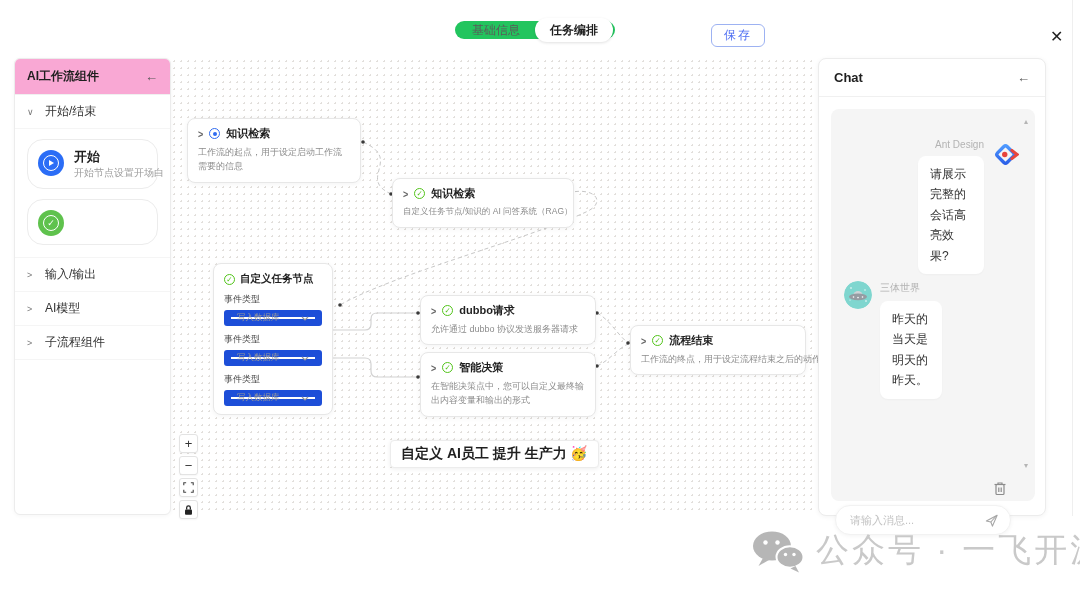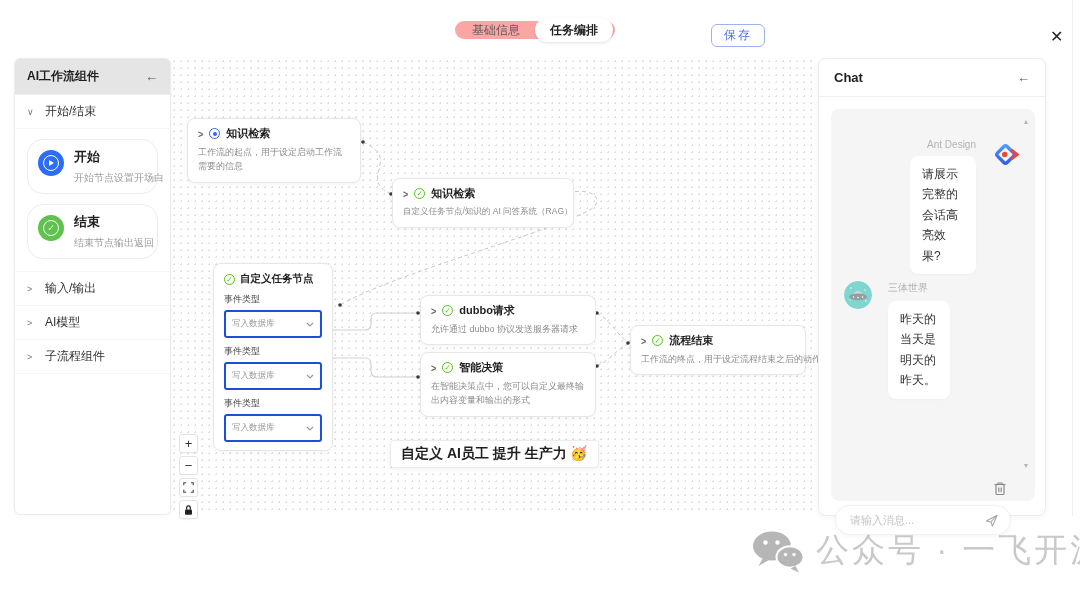--- a/index.html
+++ b/index.html
@@ -4,101 +4,101 @@
 <style>
   * { margin:0; padding:0; box-sizing:border-box; }
   html,body { width:1080px; height:597px; }
   body {
     font-family:"Liberation Sans","DejaVu Sans",sans-serif;
     background:#fff; color:#222; position:relative; overflow:hidden;
   }
   .stage { position:absolute; inset:0; width:1080px; height:597px; background:#fff; }
 
   
-  .seg { position:absolute; left:455px; top:21px; height:18px; background:#fca5a5;
+  .seg { position:absolute; left:455px; top:21px; height:18px; background:#22c55e;
          border-radius:15px; display:flex; align-items:center; padding:2px; }
   .seg-item { font-size:12px; color:#5a5a5a; padding:0 15px; height:24px; line-height:24px;
               border-radius:12px; cursor:pointer; white-space:nowrap; }
   .seg-item.active { background:#fff; color:#1f1f1f; font-weight:700;
                      box-shadow:0 1px 3px rgba(0,0,0,.12);text-align:right; }
   .save-btn { position:absolute; left:711px; top:24px; height:23px; padding:0 12px;
               border:1px solid #9db2f2; border-radius:6px; background:#fff; color:#4e6ef2;
               font-size:12px; line-height:21px; letter-spacing:2px; cursor:pointer; }
   .close-x { position:absolute; left:1050px; top:27px; font-size:16px; color:#222;
              cursor:pointer; font-weight:600; }
   .page-edge { position:absolute; left:1072px; top:0; width:1px; height:516px; background:#efefef; }
 
   
   .sidebar { position:absolute; left:14px; top:58px; width:157px; height:457px;
              background:#fff; border:1px solid #ececec; border-radius:6px;
              box-shadow:0 1px 4px rgba(0,0,0,.04); overflow:hidden; }
   .sb-header { height:36px; display:flex; align-items:center; justify-content:space-between;
-               padding:0 12px; border-bottom:1px solid #f0f0f0; background:#e5e5e5; }
+               padding:0 12px; border-bottom:1px solid #f0f0f0; background:#f9a8d4; }
   .sb-title { font-size:12px; font-weight:700; color:#1f1f1f; }
   .sb-back { font-size:13px; color:#555; cursor:pointer; }
   .sb-section { height:34px; display:flex; align-items:center; gap:8px; padding:0 12px;
                 font-size:12px; color:#333; border-bottom:1px solid #f5f5f5; cursor:pointer; }
   .sb-chev { font-size:9px; color:#777; width:10px; }
   .sb-cards { padding:10px 12px 12px; border-bottom:1px solid #f5f5f5; }
   .sb-card { border:1px solid #ececec; border-radius:16px; padding:8px 10px; display:flex;
              gap:10px; align-items:flex-start; background:#fff; cursor:grab; }
   .sb-card + .sb-card { margin-top:10px; }
   .sb-ic { width:26px; height:26px; border-radius:50%; flex:0 0 26px;
            display:flex; align-items:center; justify-content:center; margin-top:2px; }
   .sb-ic-ring { width:16px; height:16px; border:1.4px solid #fff; border-radius:50%;
                 display:flex; align-items:center; justify-content:center; }
   .sb-ic.blue { background:#2b6df6; }
   .sb-ic.green { background:#5fc24d; }
   .tri { width:0; height:0; border-left:5px solid #fff; border-top:3px solid transparent;
          border-bottom:3px solid transparent; margin-left:1px; }
   .sb-ic-check { color:#fff; font-size:9px; font-weight:700; line-height:1; }
   .sb-card-title { font-size:13px; font-weight:700; color:#1f1f1f; }
-  .sb-card-desc { font-size:10px; color:#9c9c9c; margin-top:5px; white-space:nowrap; }
+  .sb-card-desc { font-size:10px; color:#9c9c9c; white-space:nowrap; }
 
   
   .canvas { position:absolute; left:171px; top:58px; width:645px; height:457px;
             background-image:radial-gradient(rgba(150,140,128,.28) 1px, transparent 1px);
             background-size:7px 7px; }
   .edges { position:absolute; left:0; top:0; pointer-events:none; }
   .node { position:absolute; background:#fff; border:1px solid #e7e7e7; border-radius:8px;
           box-shadow:0 1px 5px rgba(0,0,0,.05); padding:7px 10px 8px; cursor:grab; }
   .node-head { display:flex; align-items:center; gap:6px; }
   .n-exp { font-size:9px; color:#666; font-weight:700; transform:scaleY(1.3); cursor:pointer; }
   .n-ic { width:11px; height:11px; border-radius:50%; flex:0 0 11px; position:relative;
           display:flex; align-items:center; justify-content:center; }
   .n-ic.blue { border:1.2px solid #2f6bf0; }
   .n-ic.blue::after { content:""; width:4px; height:4px; border-radius:50%; background:#2f6bf0; }
   .n-ic.green { border:1.2px solid #52c41a; color:#52c41a; font-size:7.5px; font-weight:700; }
   .n-title { font-size:11px; font-weight:700; color:#1f1f1f; white-space:nowrap; }
   .n-desc { font-size:9px; color:#8c8c8c; line-height:1.6; margin-top:4px; }
   .n-desc.nowrap { white-space:nowrap; font-size:8.5px; }
   .field-label { font-size:9px; color:#444; margin-top:7px; }
-  .field-select { margin-top:4px; height:16px; border:2px solid #1d4ed8; border-radius:3px;
+  .field-select { margin-top:4px; height:16px; border:7px solid #1d4ed8; border-radius:3px;
                   display:flex; align-items:center; justify-content:space-between;
-                  padding:12px 6px; font-size:8.5px; color:#999; background:#fff; cursor:pointer; }
+                  padding:0 6px; font-size:8.5px; color:#999; background:#fff; cursor:pointer; }
   .banner { position:absolute; background:#fff; border:1px solid #ececec; border-radius:4px;
             box-shadow:0 1px 4px rgba(0,0,0,.07); padding:4px 10px; font-size:14px;
             font-weight:600; color:#1f1f1f; white-space:nowrap; }
   .ctrl-col { position:absolute; display:flex; flex-direction:column; gap:3px; }
   .ctrl-btn { width:19px; height:19px; background:#fff; border:1px solid #e3e3e3;
               border-radius:3px; display:flex; align-items:center; justify-content:center;
               font-size:13px; color:#333; cursor:pointer; box-shadow:0 1px 2px rgba(0,0,0,.04); }
 
   
   .chat { position:absolute; left:818px; top:58px; width:228px; height:458px; background:#fff;
           border:1px solid #ececec; border-radius:8px; box-shadow:0 1px 5px rgba(0,0,0,.05); }
   .chat-header { height:38px; display:flex; align-items:center; justify-content:space-between;
                  padding:0 15px; border-bottom:1px solid #f0f0f0; }
   .chat-title { font-size:13px; font-weight:700; color:#1f1f1f; }
   .chat-back { font-size:13px; color:#555; cursor:pointer; }
   .chat-body { position:absolute; left:12px; top:50px; width:204px; height:392px;
                background:#f5f5f5; border-radius:8px; }
   .scroll-up { position:absolute; right:7px; top:8px; font-size:8px; color:#b5b5b5; cursor:pointer; }
   .scroll-down { position:absolute; right:7px; top:352px; font-size:8px; color:#b5b5b5; cursor:pointer; }
-  .msg { position:absolute; display:flex; gap:16px; }
+  .msg { position:absolute; display:flex; gap:8px; }
   .msg.right { right:16px; top:30px; }
   .msg.left { left:13px; top:172px; }
   .msg-col { display:flex; flex-direction:column; }
   .msg.right .msg-col { align-items:flex-end; }
   .msg-sender { font-size:10px; color:#b3b3b3; margin-bottom:6px; }
   .bubble { background:#fff; border-radius:8px; padding:8px 12px; font-size:12px; color:#333;
             line-height:1.7; box-shadow:0 1px 2px rgba(0,0,0,.03); }
   .bubble.b1 { max-width:66px; }
   .bubble.b2 { max-width:62px; }
   .avatar-ant { width:27px; height:27px; margin-top:2px; flex:0 0 27px; }
@@ -151,24 +151,20 @@
           <div class="sb-card-title">开始</div>
           <div class="sb-card-desc">开始节点设置开场白</div>
         </span>
       </div>
       <div class="sb-card">
         <span class="sb-ic green">
           <span class="sb-ic-ring">
               <span class="sb-ic-check">✓</span>
             </span>
         </span>
-        <span>
-          <div class="sb-card-title">结束</div>
-          <div class="sb-card-desc">结束节点输出返回</div>
-        </span>
       </div>
     </div>
     <div class="sb-section">
       <span class="sb-chev">&gt;</span>
       <span>输入/输出</span>
     </div>
     <div class="sb-section">
       <span class="sb-chev">&gt;</span>
       <span>AI模型</span>
     </div>

